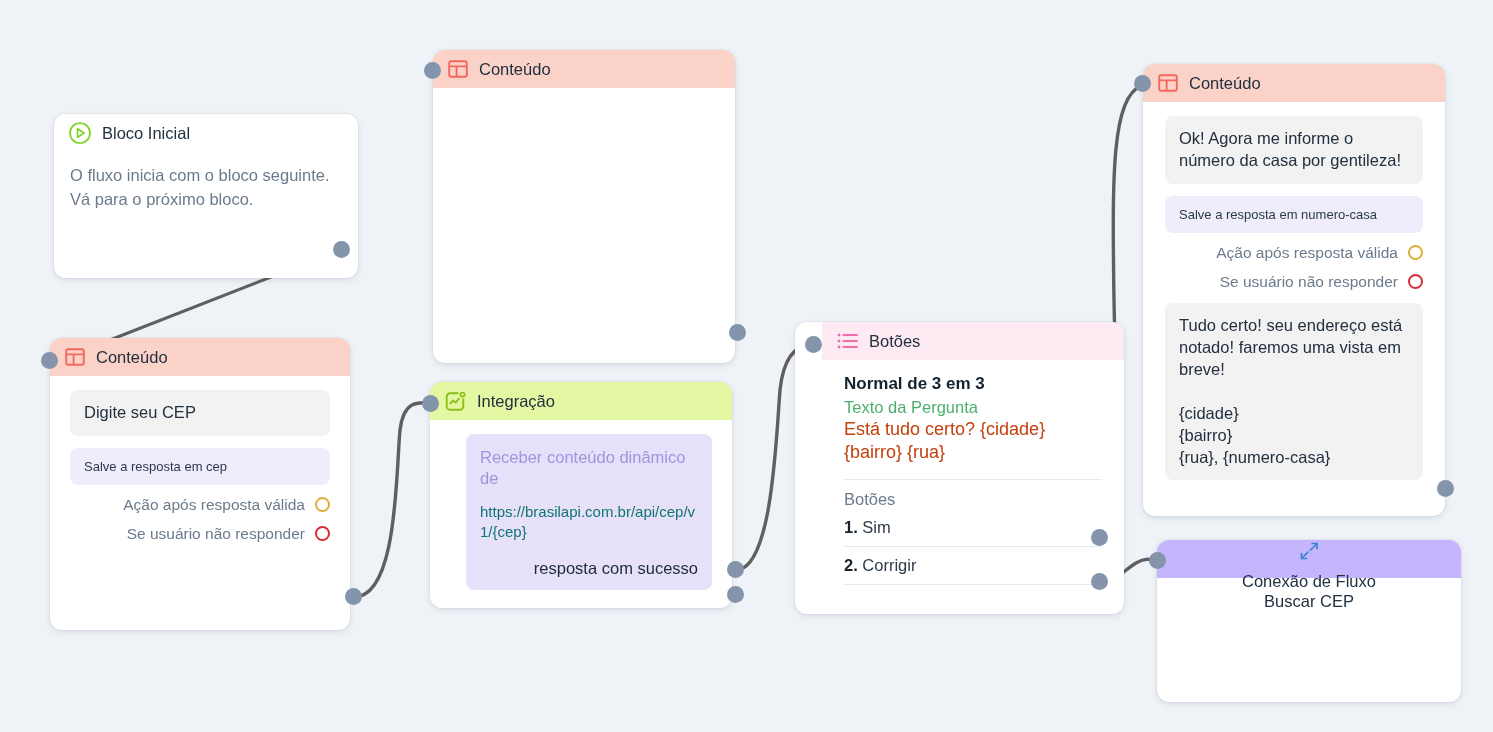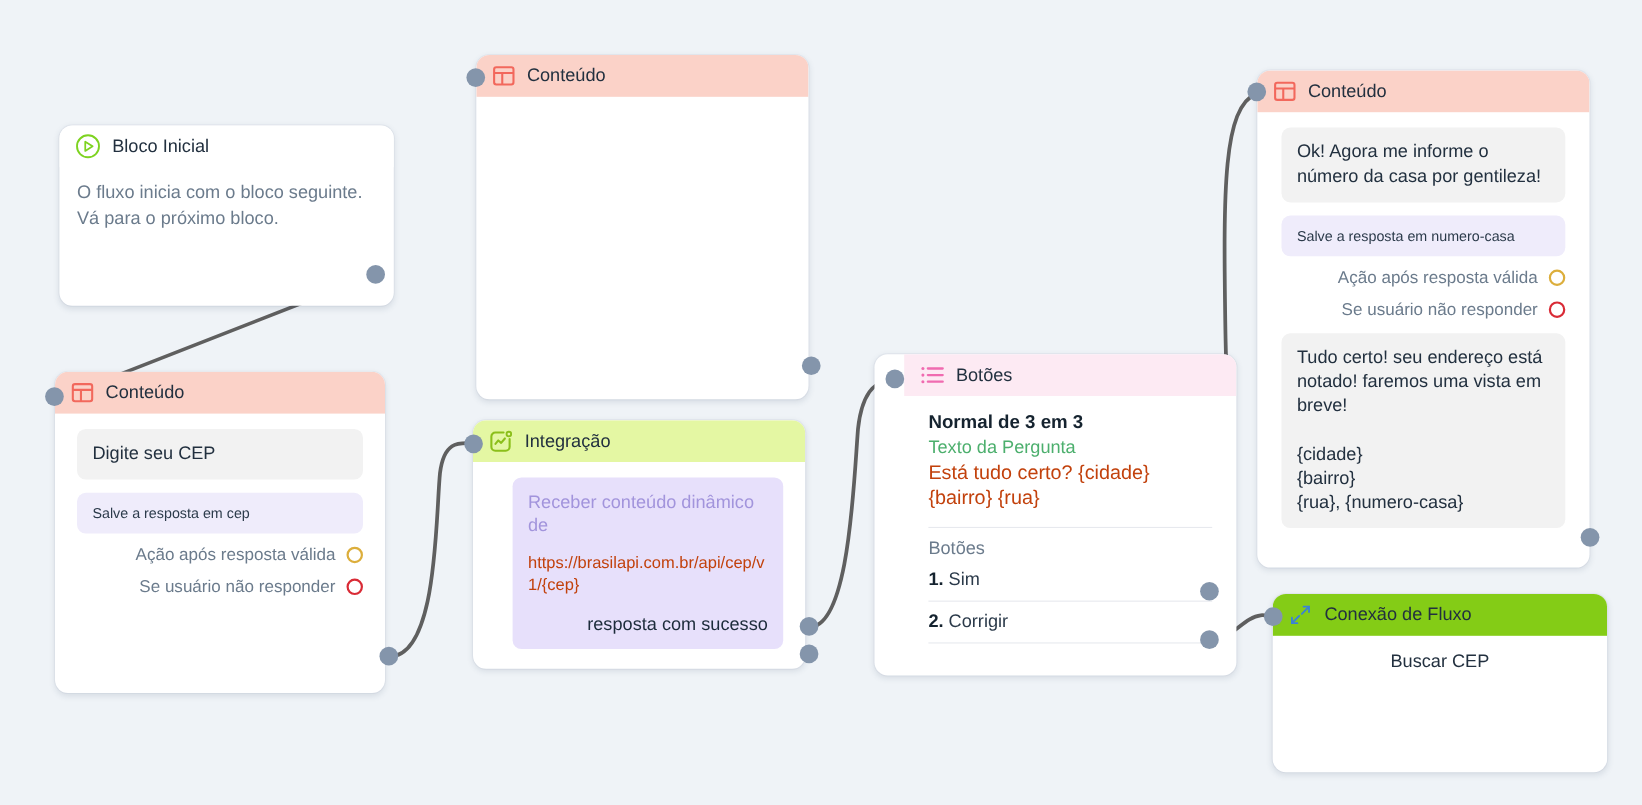--- a/index.html
+++ b/index.html
@@ -25,21 +25,21 @@
     display:flex;align-items:center;gap:10px;
     height:38px;padding:0 14px;
     font-size:16.5px;
     color:#22303f;
   }
   .node-body{padding:14px 16px 18px 16px;}
 
   .hdr-content{background:#fbd2c8;}
   .hdr-integration{background:#e4f7a3;}
   .hdr-buttons{background:#fdeaf3;}
-  .hdr-flow{background:#84cc16;}
+  .hdr-flow{background:#c4b5fd;flex-direction:column;}
   .hdr-start{background:#ffffff;}
 
   
   .icon{display:inline-flex;align-items:center;justify-content:center;flex:0 0 auto;}
 
   
   .msg-box{
     background:#f2f2f2;border-radius:8px;padding:12px 14px;
     font-size:16.5px;line-height:1.33;color:#22303f;white-space:pre-wrap;
   }
@@ -53,21 +53,21 @@
   }
   .out-row .lbl{margin-right:10px;}
   .ring{width:15px;height:15px;border-radius:50%;border:2px solid #dcae3c;box-sizing:border-box;}
   .ring.red{border-color:#d92b36;}
 
   .start-text{font-size:16.5px;line-height:1.45;color:#6b7b8c;}
 
   
   .integ-box{background:#e7e0fb;border-radius:8px;padding:13px 14px 12px 14px;}
   .integ-title{font-size:16.5px;line-height:1.3;color:#a294dc;}
-  .integ-url{font-size:15px;line-height:1.32;color:#c2410c;margin-top:12px;word-break:break-all;}
+  .integ-url{font-size:15px;line-height:1.32;color:#0f766e;margin-top:12px;word-break:break-all;}
   .integ-ok{font-size:16.5px;color:#1c2b3a;text-align:right;margin-top:18px;}
 
   
   .btn-title{font-weight:bold;font-size:17px;color:#15232f;}
   .btn-sub{font-size:16.5px;color:#4caf6d;margin-top:4px;}
   .btn-q{font-size:18px;line-height:1.3;color:#c2410c;margin-top:1px;}
   .hr{height:1px;background:#e7e9ee;margin:14px 0 10px 0;}
   .btn-lbl{font-size:16.5px;color:#6b7b8c;}
   .btn-item{font-size:16.5px;color:#2b3a4a;padding:9px 0 9px 0;border-bottom:1px solid #e7e9ee;}
   .btn-item b{color:#15232f;}

